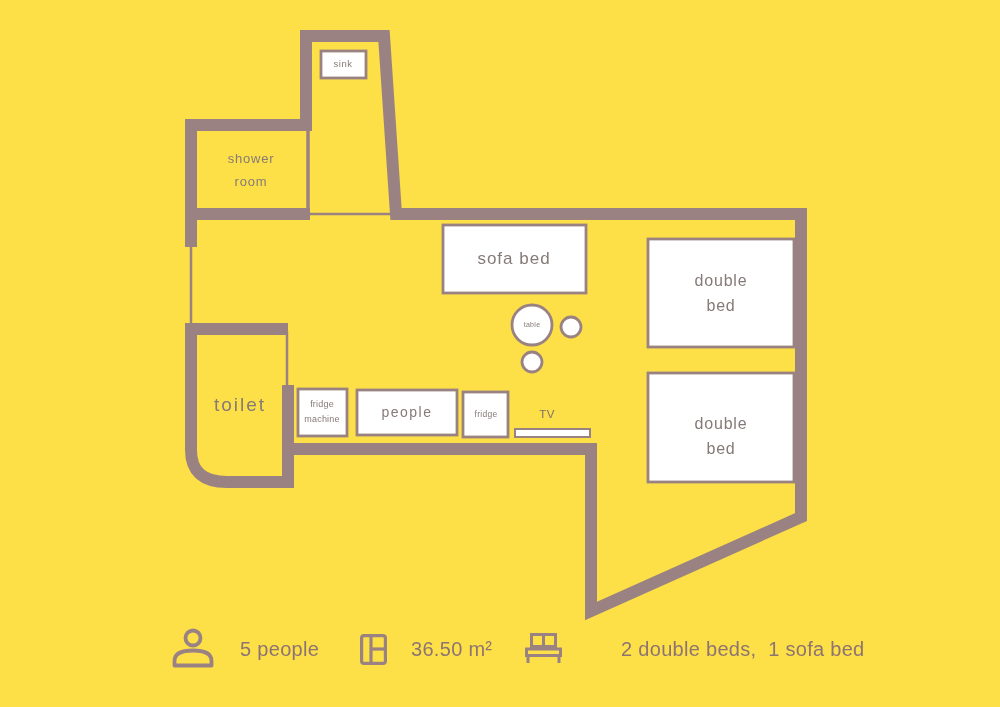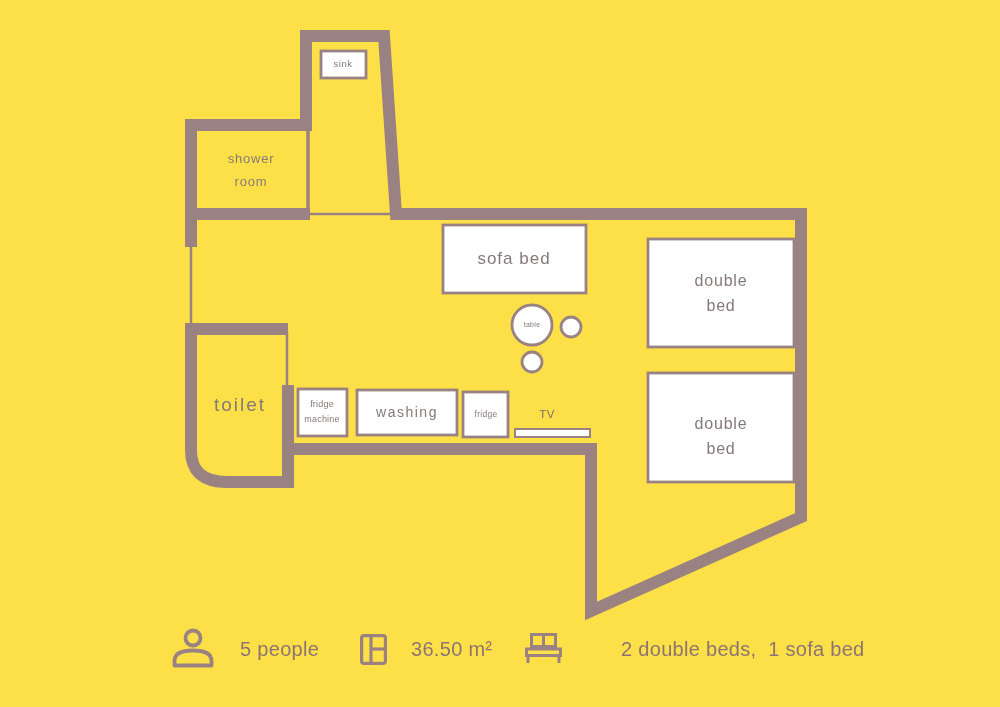--- a/index.html
+++ b/index.html
@@ -91,21 +91,21 @@
     <div>room</div>
   </div>
 
   <div class="lbl lbl-toilet" style="left:240px; top:405px;">toilet</div>
 
   <div class="lbl lbl-washing" style="left:322px; top:412px;">
     <div>fridge</div>
     <div>machine</div>
   </div>
 
-  <div class="lbl lbl-kitchen" style="left:407px; top:412px;">washing</div>
+  <div class="lbl lbl-kitchen" style="left:407px; top:412px;">people</div>
   <div class="lbl lbl-fridge" style="left:486px; top:414px;">fridge</div>
   <div class="lbl lbl-tv" style="left:547px; top:415px;">TV</div>
   <div class="lbl lbl-sofa" style="left:514px; top:259px;text-align:right;">sofa bed</div>
   <div class="lbl lbl-table" style="left:532px; top:325px;">table</div>
 
   <div class="lbl lbl-doublebed" style="left:721px; top:293px;">
     <div>double</div>
     <div>bed</div>
   </div>
 

